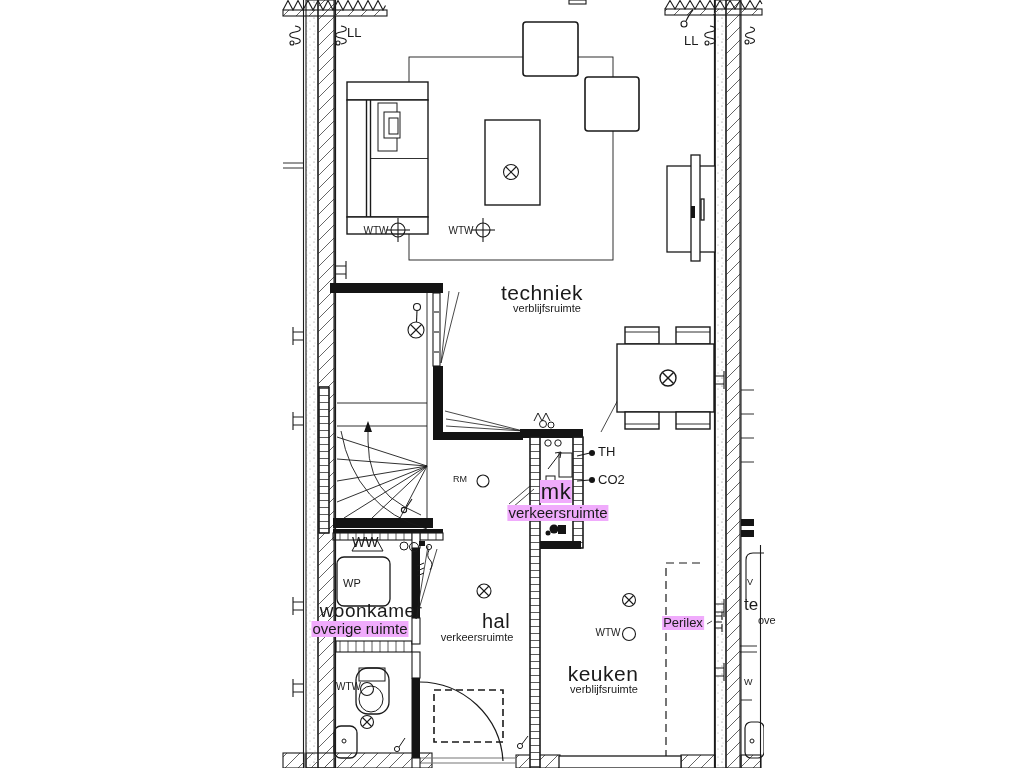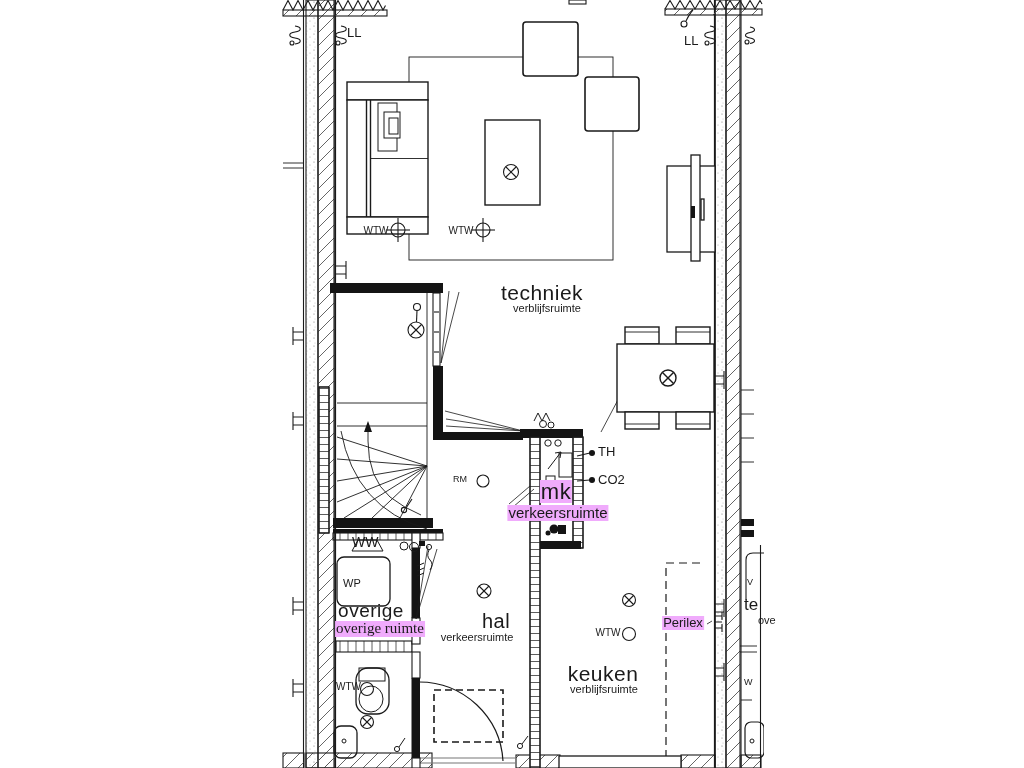--- a/index.html
+++ b/index.html
@@ -411,22 +411,22 @@
 
 <div class="lbl ctr fs21" style="left:542px;top:282px;">techniek</div>
 <div class="lbl ctr fs14" style="left:547px;top:303px;">verblijfsruimte</div>
 
 <div class="lbl ctr fs20" style="left:476px;top:611px;margin-left:20px;">hal</div>
 <div class="lbl ctr fs14" style="left:477px;top:632px;">verkeersruimte</div>
 
 <div class="lbl ctr fs21" style="left:603px;top:663px;">keuken</div>
 <div class="lbl ctr fs14" style="left:604px;top:684px;">verblijfsruimte</div>
 
-<div class="lbl ctr fs19" style="left:371px;top:601px;">overige</div>
-<div class="lbl ctr fs15 halo" style="left:380px;top:621px;font-family:Liberation Serif, serif;">overige ruimte</div>
+<div class="lbl ctr fs19" style="left:371px;top:601px;">woonkamer</div>
+<div class="lbl ctr fs15 halo" style="left:360px;top:621px;">overige ruimte</div>
 
 <div class="lbl ctr fs22 halo" style="left:556px;top:480px;">mk</div>
 <div class="lbl ctr fs15 halo" style="left:558px;top:505px;">verkeersruimte</div>
 
 <div class="lbl fs13" style="left:598px;top:445px;">TH</div>
 <div class="lbl fs13" style="left:598px;top:473px;">CO2</div>
 <div class="lbl ctr fs13 halo" style="left:683px;top:616px;">Perilex</div>
 <div class="lbl fs14" style="left:343px;top:578px;">WP</div>
 <div class="lbl fs10" style="left:352px;top:535px;">WW</div>
 <div class="lbl fs13" style="left:347px;top:26px;">LL</div>

